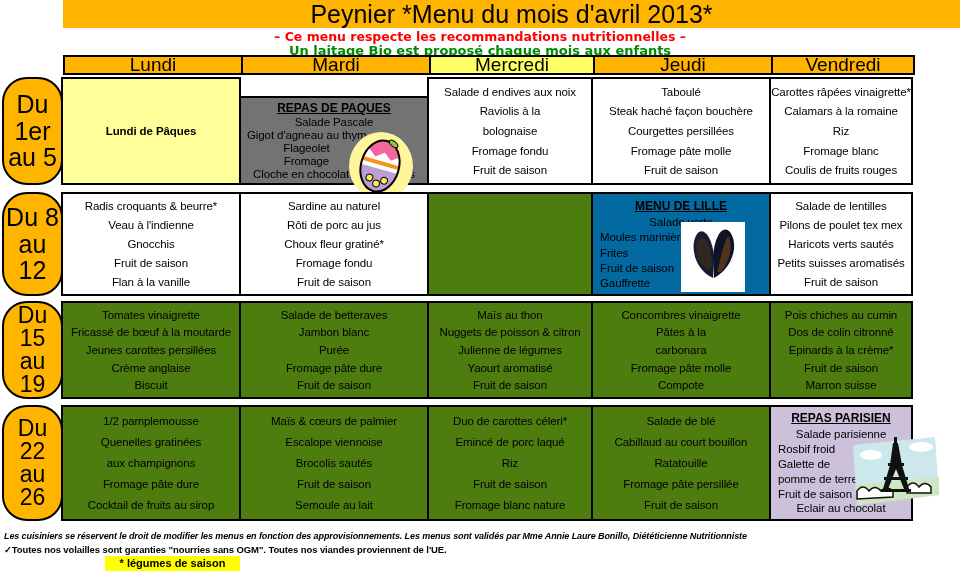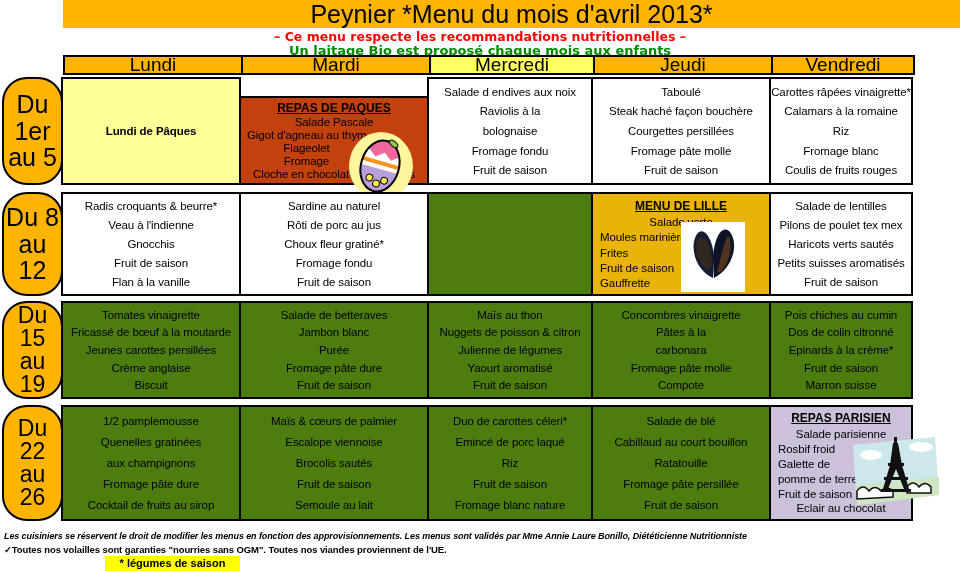--- a/index.html
+++ b/index.html
@@ -38,22 +38,22 @@
               font-size:25px;line-height:1.06;font-weight:400;}
   .label-cell.small{font-size:23px;line-height:1.0;}
 
   .line{font-size:11.5px;letter-spacing:-0.1px;text-align:center;white-space:nowrap;}
   .menu-title{font-size:12px;font-weight:bold;text-decoration:underline;white-space:nowrap;}
   .ll{align-self:flex-start;padding-left:5px;text-align:left;}
   .bold{font-weight:bold;}
 
   .bg-yellow{background:#4d7c0f;}
   .bg-paleyellow{background:#FFFF99;}
-  .bg-cyan{background:#c2410c;margin-top:19px;}
-  .bg-green{background:#eab308;}
+  .bg-cyan{background:#737373;margin-top:19px;}
+  .bg-green{background:#0369a1;}
   .bg-purple{background:#CCC0DA;}
 
   .cell-img{position:absolute;pointer-events:none;}
 
   
   .foot1{position:absolute;left:4px;top:531px;width:952px;font-size:9px;font-weight:bold;
          font-style:italic;letter-spacing:-0.1px;white-space:nowrap;}
   .foot2{position:absolute;left:4px;top:544px;width:952px;font-size:9.5px;font-weight:bold;
          letter-spacing:-0.1px;white-space:nowrap;}
   .foot-note{position:absolute;left:105px;top:556px;width:135px;height:32px;background:#FFFF00;

